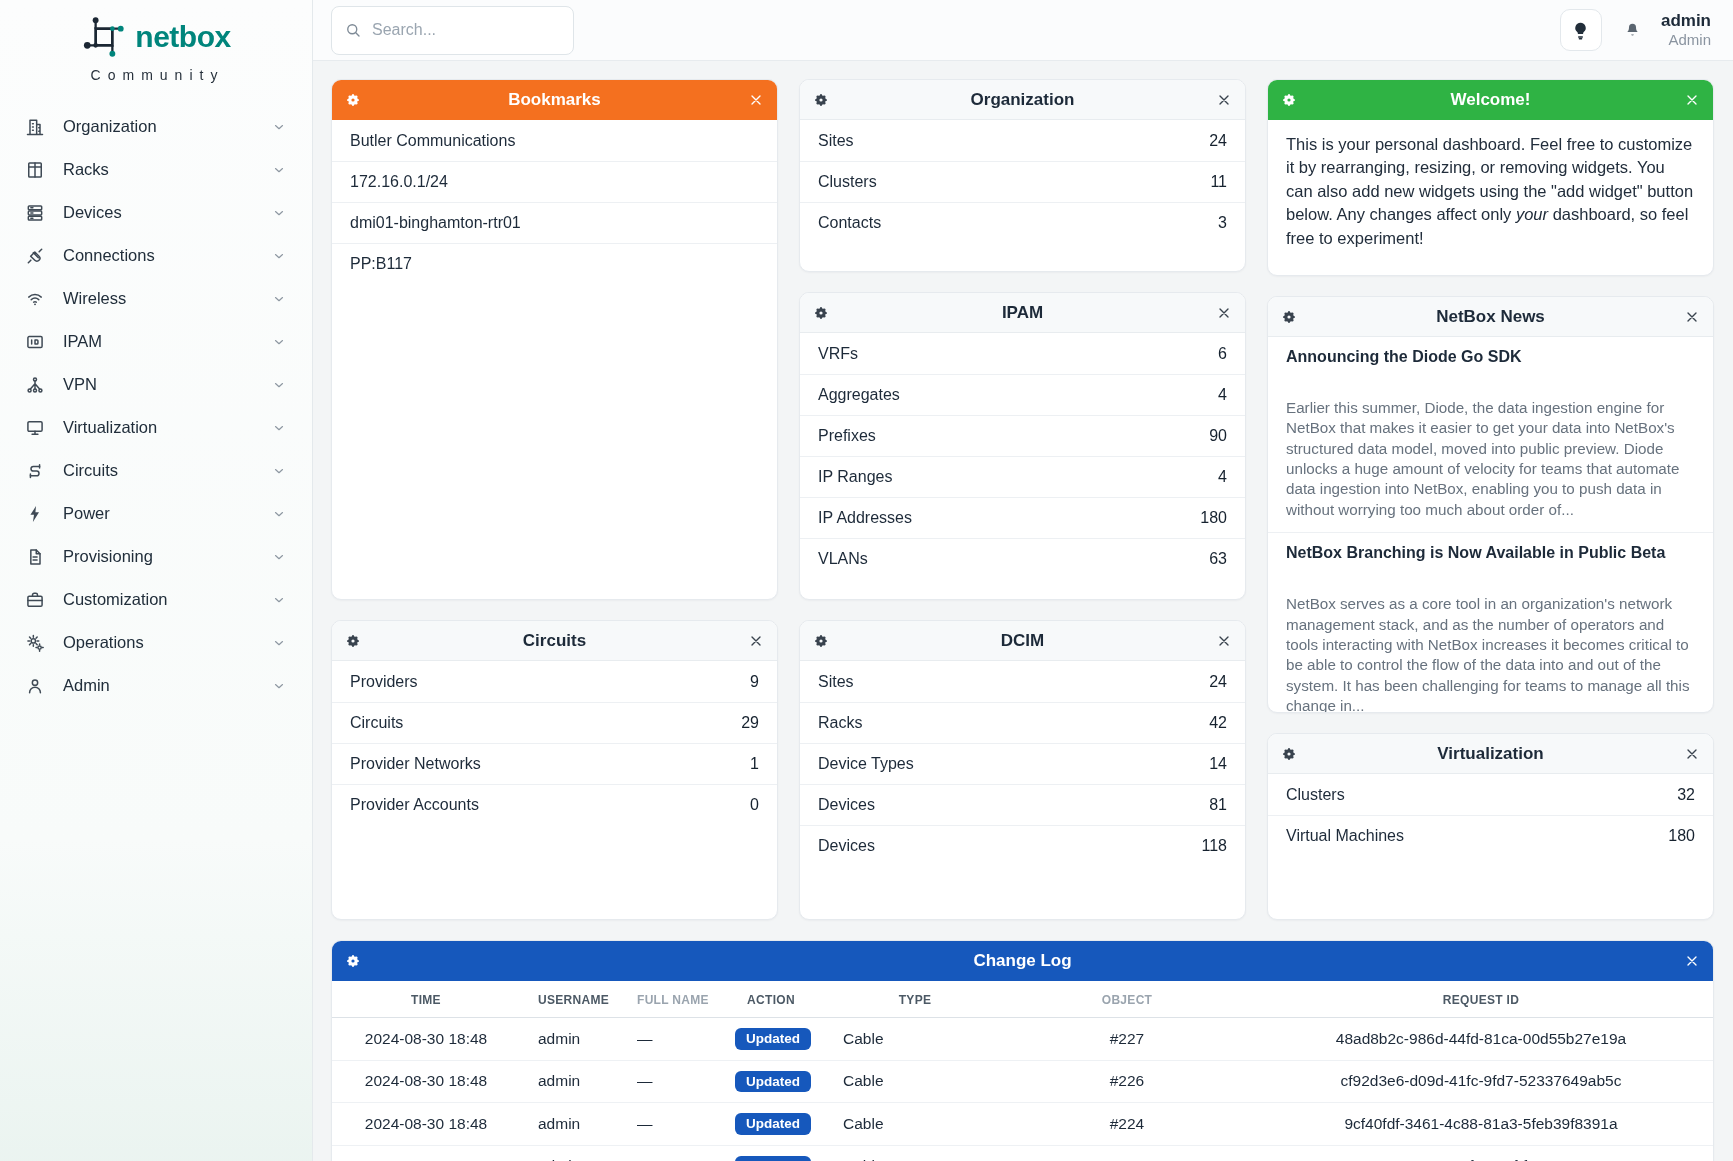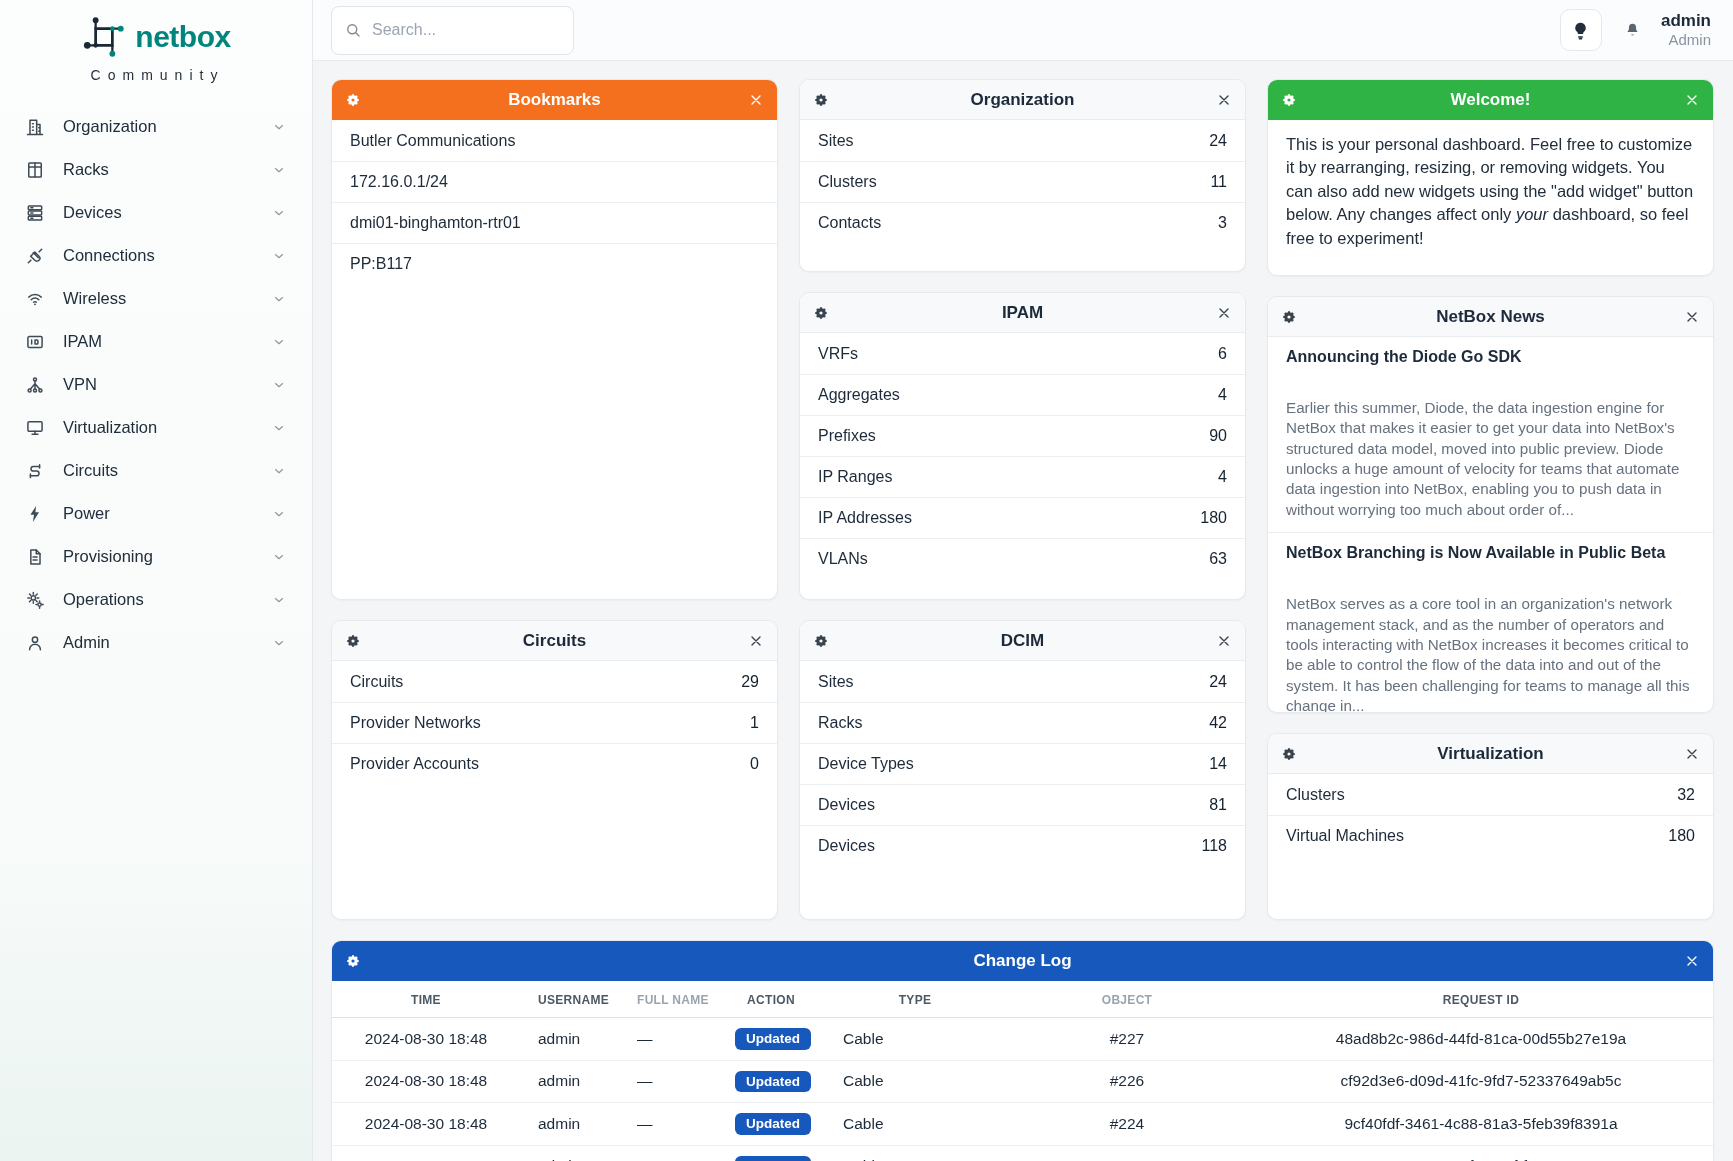--- a/index.html
+++ b/index.html
@@ -255,20 +255,30 @@
             <path d="M7 3.5h6.5L18 8v12.5H7z"></path>
             <path d="M13.5 3.5V8H18M9.7 12h4.8M9.7 15.5h4.8"></path>
           </svg>
           <span class="nav-label">Provisioning</span>
           <svg viewBox="0 0 24 24" class="icon chev">
             <path d="M6 9.5l6 5.5 6-5.5" stroke-width="2"></path>
           </svg>
         </div>
         <div class="nav-item">
           <svg viewBox="0 0 24 24" class="icon nav-icon">
+            <rect x="3.5" y="7.5" width="17" height="12" rx="1.5"></rect>
+            <path d="M9 7.5V6a2 2 0 0 1 2-2h2a2 2 0 0 1 2 2v1.5M3.5 12.5h17"></path>
+          </svg>
+          <span class="nav-label">Customization</span>
+          <svg viewBox="0 0 24 24" class="icon chev">
+            <path d="M6 9.5l6 5.5 6-5.5" stroke-width="2"></path>
+          </svg>
+        </div>
+        <div class="nav-item">
+          <svg viewBox="0 0 24 24" class="icon nav-icon">
             <circle cx="10" cy="9.5" r="2.6"></circle>
             <path d="M10 5v-2M10 16v-1.9M5.5 9.5h-2M16.5 9.5h-2M6.8 6.3L5.4 4.9M13.2 12.7l1.4 1.4M13.2 6.3l1.4-1.4M6.8 12.7l-1.4 1.4"></path>
             <circle cx="17.5" cy="17.5" r="2"></circle>
             <path d="M17.5 14.4v-1.2M17.5 21.8v-1.2M14.4 17.5h-1.2M21.8 17.5h-1.2"></path>
           </svg>
           <span class="nav-label">Operations</span>
           <svg viewBox="0 0 24 24" class="icon chev">
             <path d="M6 9.5l6 5.5 6-5.5" stroke-width="2"></path>
           </svg>
         </div>
@@ -355,20 +365,24 @@
                   </svg>
                 </button>
                 <span>Circuits</span>
                 <button class="hbtn close">
                   <svg viewBox="0 0 24 24" class="icon">
                     <path d="M6 6l12 12M18 6L6 18" stroke-width="2"></path>
                   </svg>
                 </button>
               </div>
               <div class="widget-body">
+                <div class="rowline">
+                  <span class="stat-label">Providers</span>
+                  <span class="stat-value">9</span>
+                </div>
                 <div class="rowline">
                   <span class="stat-label">Circuits</span>
                   <span class="stat-value">29</span>
                 </div>
                 <div class="rowline">
                   <span class="stat-label">Provider Networks</span>
                   <span class="stat-value">1</span>
                 </div>
                 <div class="rowline">
                   <span class="stat-label">Provider Accounts</span>

